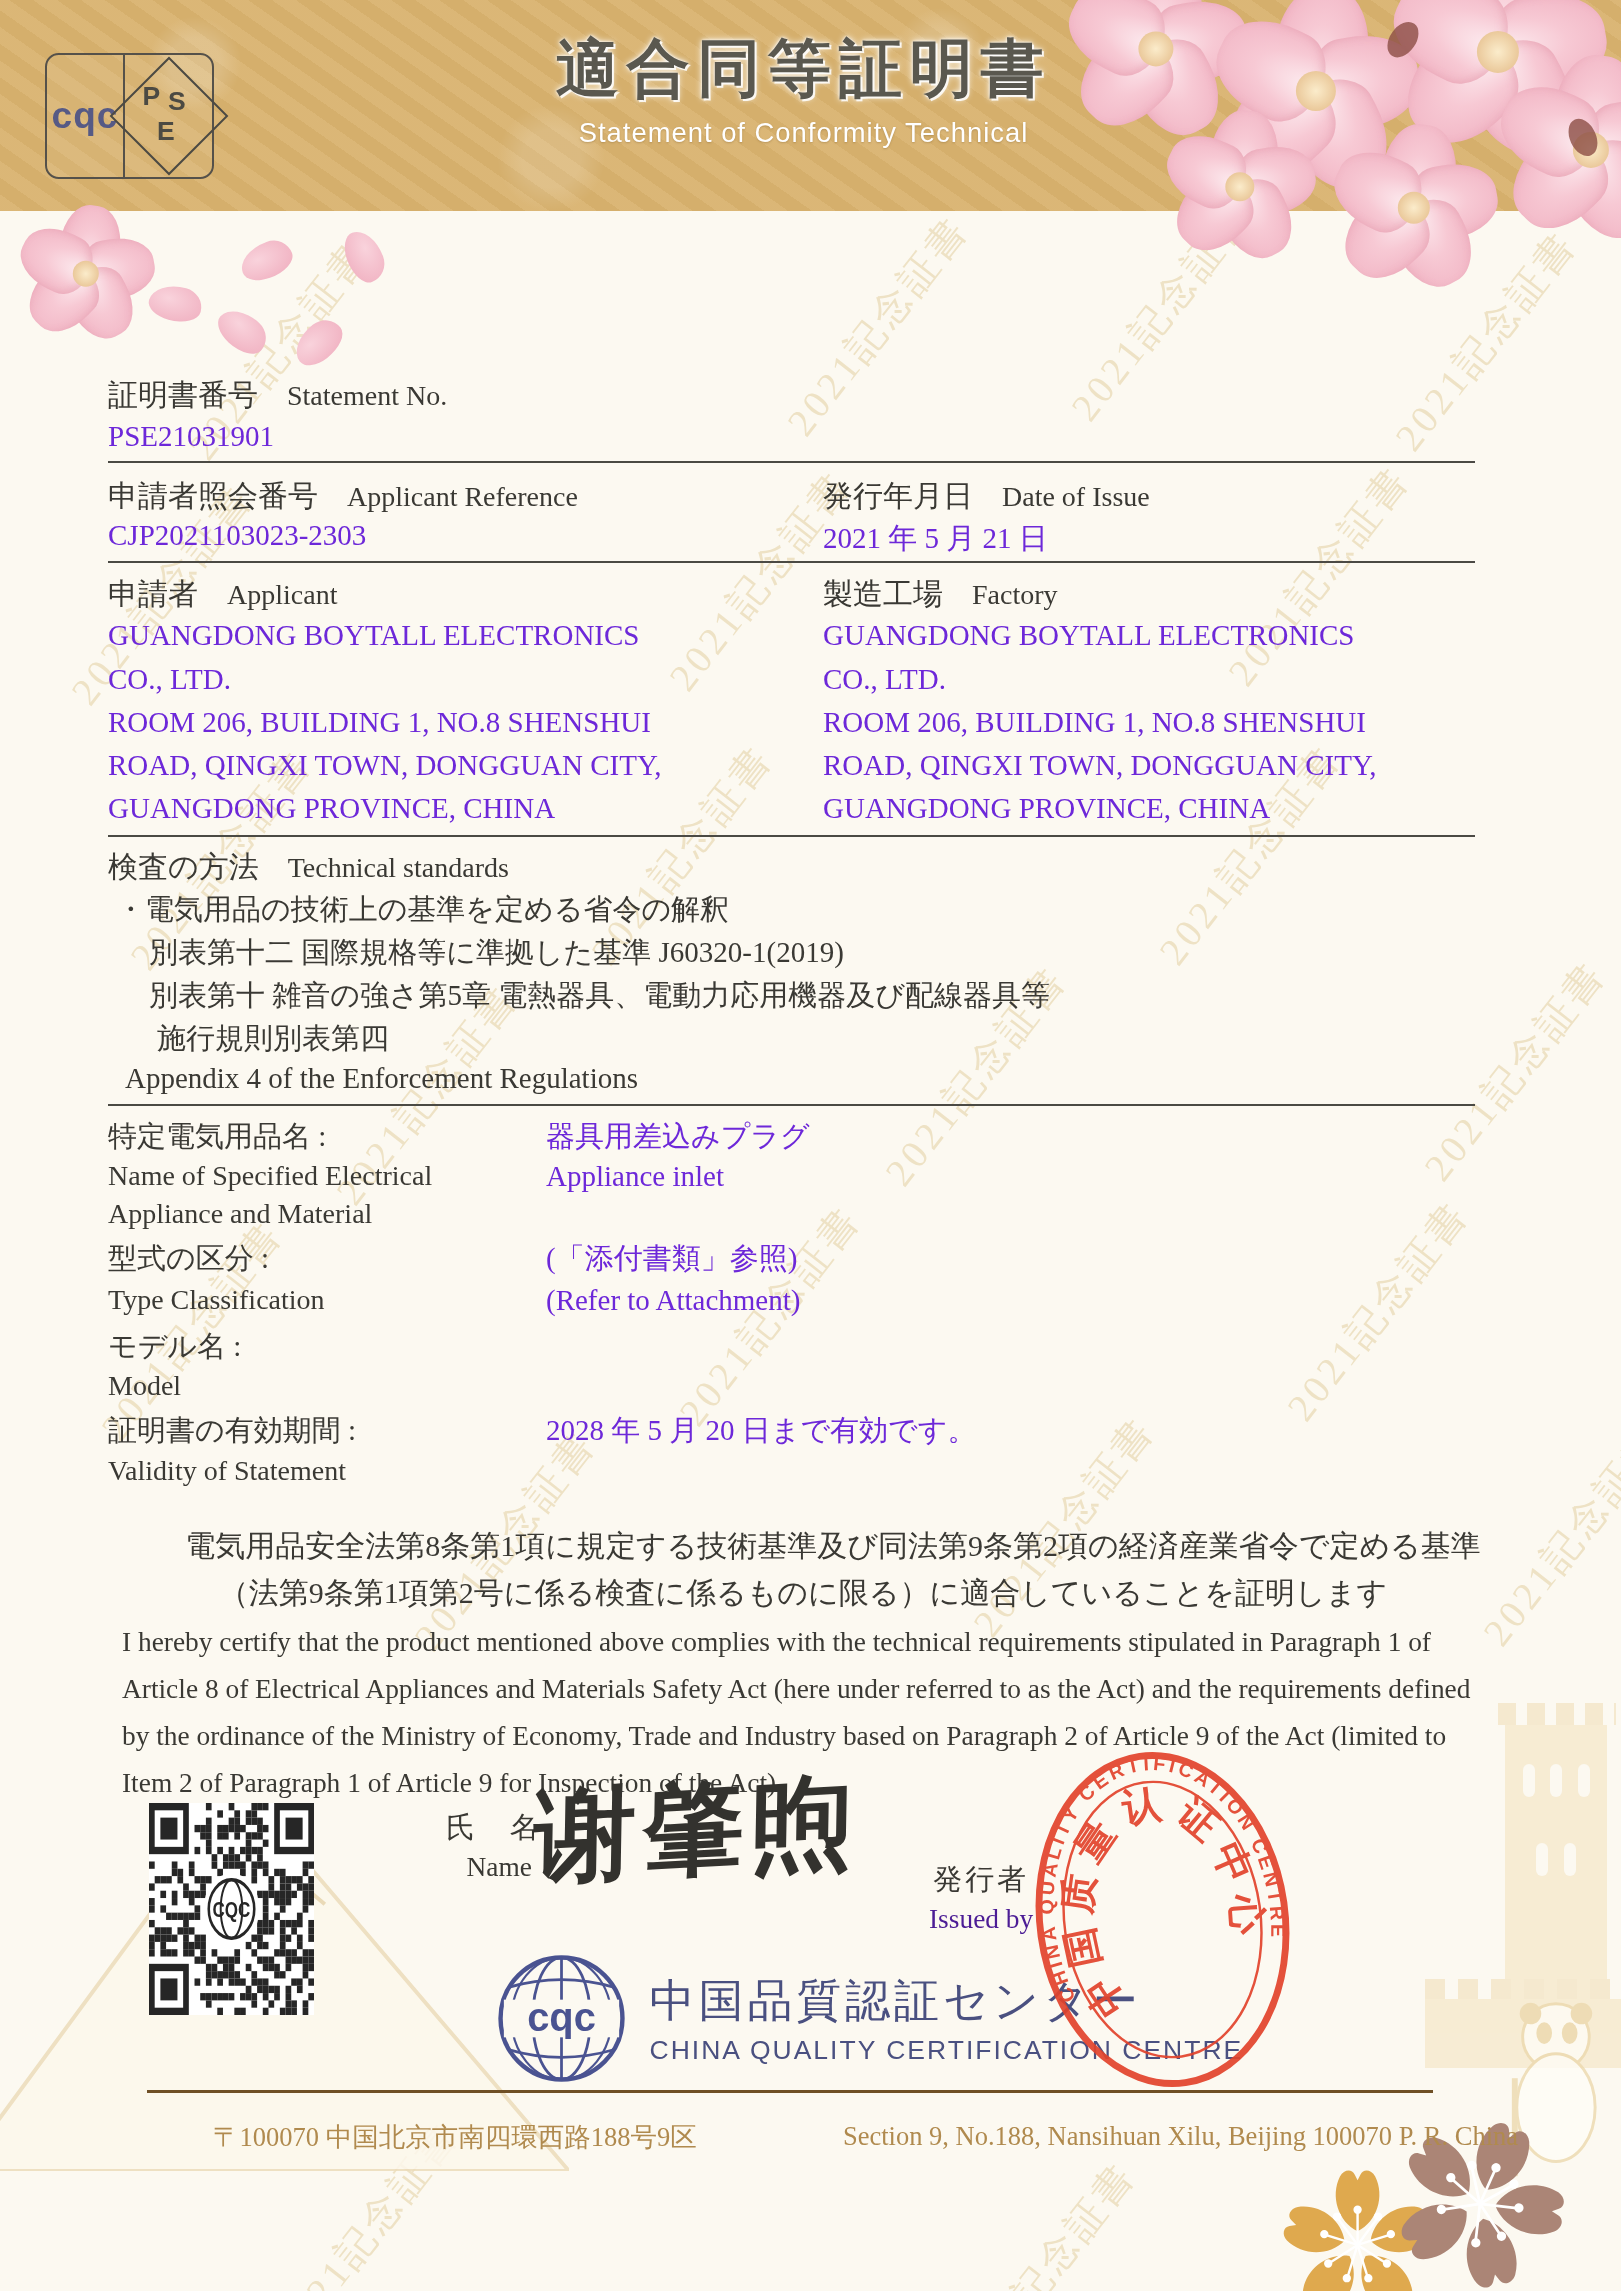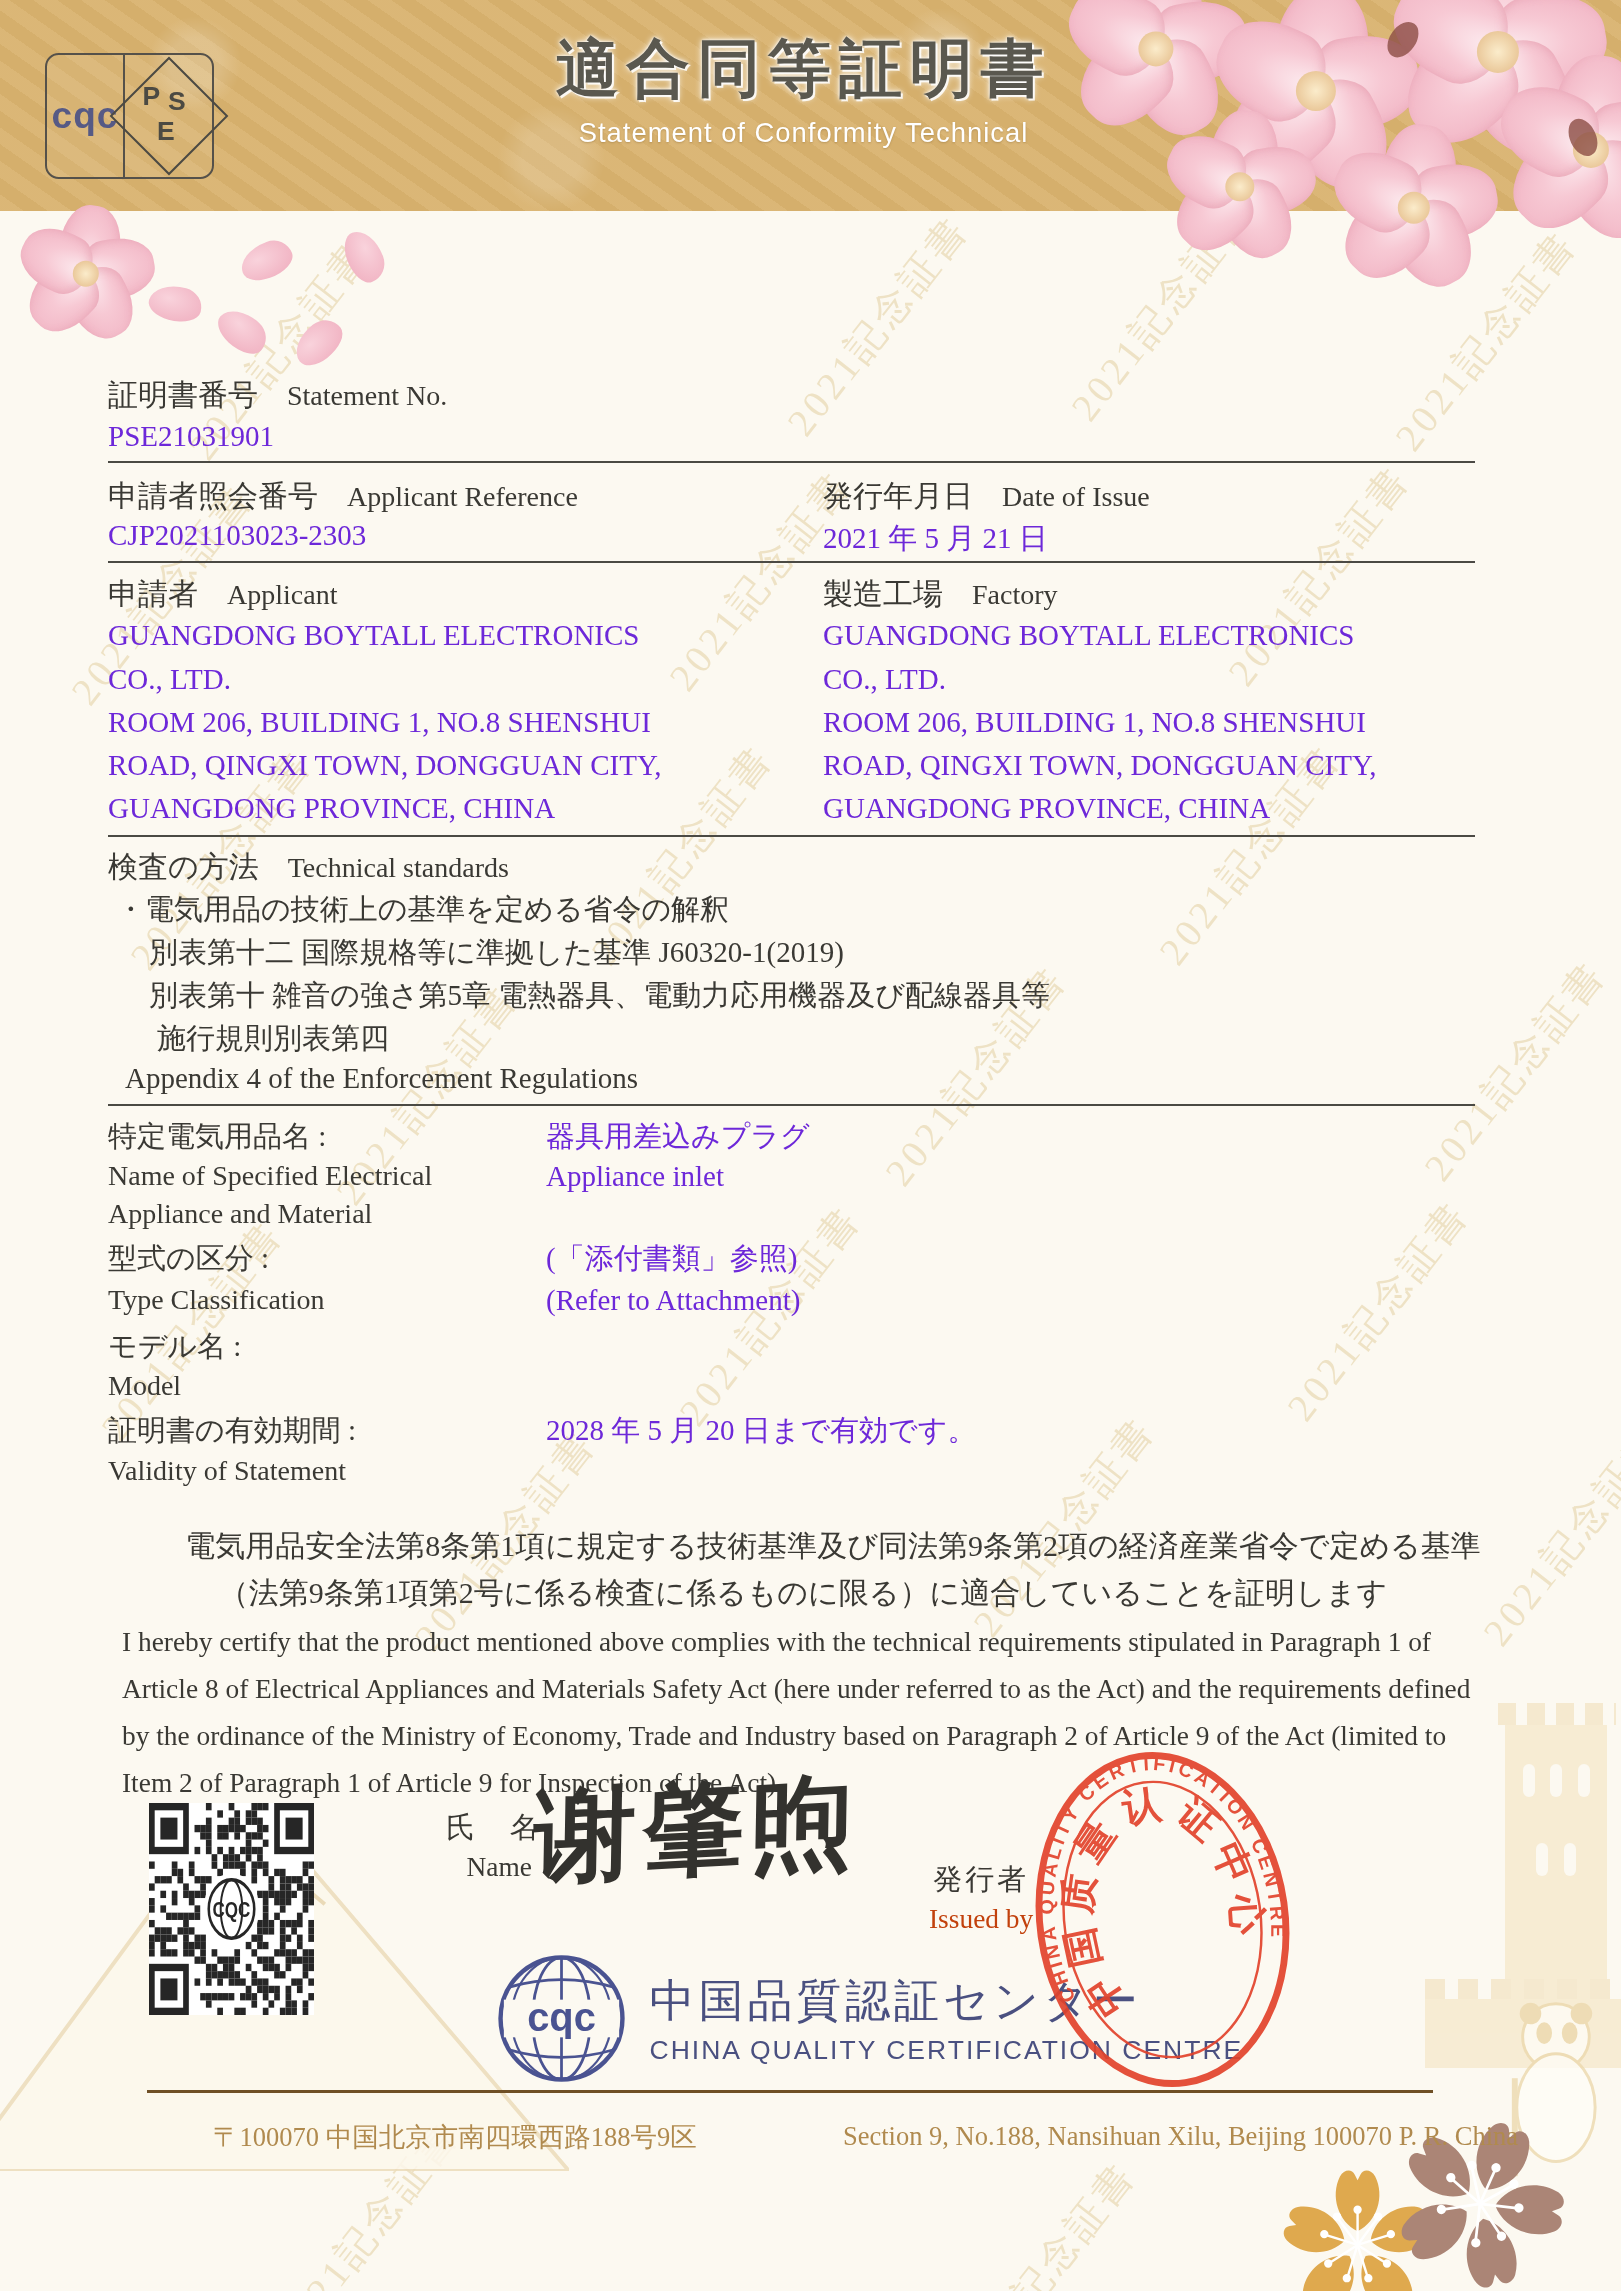--- a/index.html
+++ b/index.html
@@ -67,21 +67,21 @@
 
   
   .qr{position:absolute;left:149px;top:1803px;width:165px;height:212px;z-index:4;background:#fff;}
   .namelab{position:absolute;left:446px;top:1808px;z-index:4;text-align:center;}
   .namelab .njp{font-size:29px;letter-spacing:13.7px;color:#3a3934;}
   .namelab .nen{font-size:27.4px;color:#3a3934;margin-top:3.9px;}
   .signature{position:absolute;left:534px;top:1762px;z-index:4;font-size:102px;color:#33322e;
              transform:rotate(-3deg) skewX(-4deg);letter-spacing:5.9px;font-weight:600;}
   .issued{position:absolute;left:929px;top:1860px;z-index:4;text-align:center;}
   .issued .ijp{font-size:29px;color:#3a3934;letter-spacing:2.9px;}
-  .issued .ien{font-size:27.4px;color:#c2410c;margin-top:3.9px;}
+  .issued .ien{font-size:27.4px;color:#4c1d95;margin-top:3.9px;}
   .issuer-line{position:absolute;left:495px;top:1952px;z-index:4;display:flex;align-items:center;gap:21.6px;}
   .issuer-text .iname{font-size:45px;color:#4a5080;letter-spacing:3.9px;}
   .issuer-text .iename{font-family:"Liberation Sans","DejaVu Sans",sans-serif;font-size:26.5px;color:#4a5080;
                        letter-spacing:2px;margin-top:3.9px;}
   .stamp{position:absolute;left:1029px;top:1743px;z-index:5;opacity:.92;}
 
   
   .f-line{position:absolute;left:147px;top:2090px;width:1286px;height:2.9px;background:#6f5026;z-index:4;}
   .f-cn{position:absolute;left:165px;top:2119px;font-size:26.5px;color:#b08a4e;z-index:4;margin-left:48px;}
   .f-en{position:absolute;left:843px;top:2121px;font-size:26.5px;color:#b08a4e;z-index:4;}

